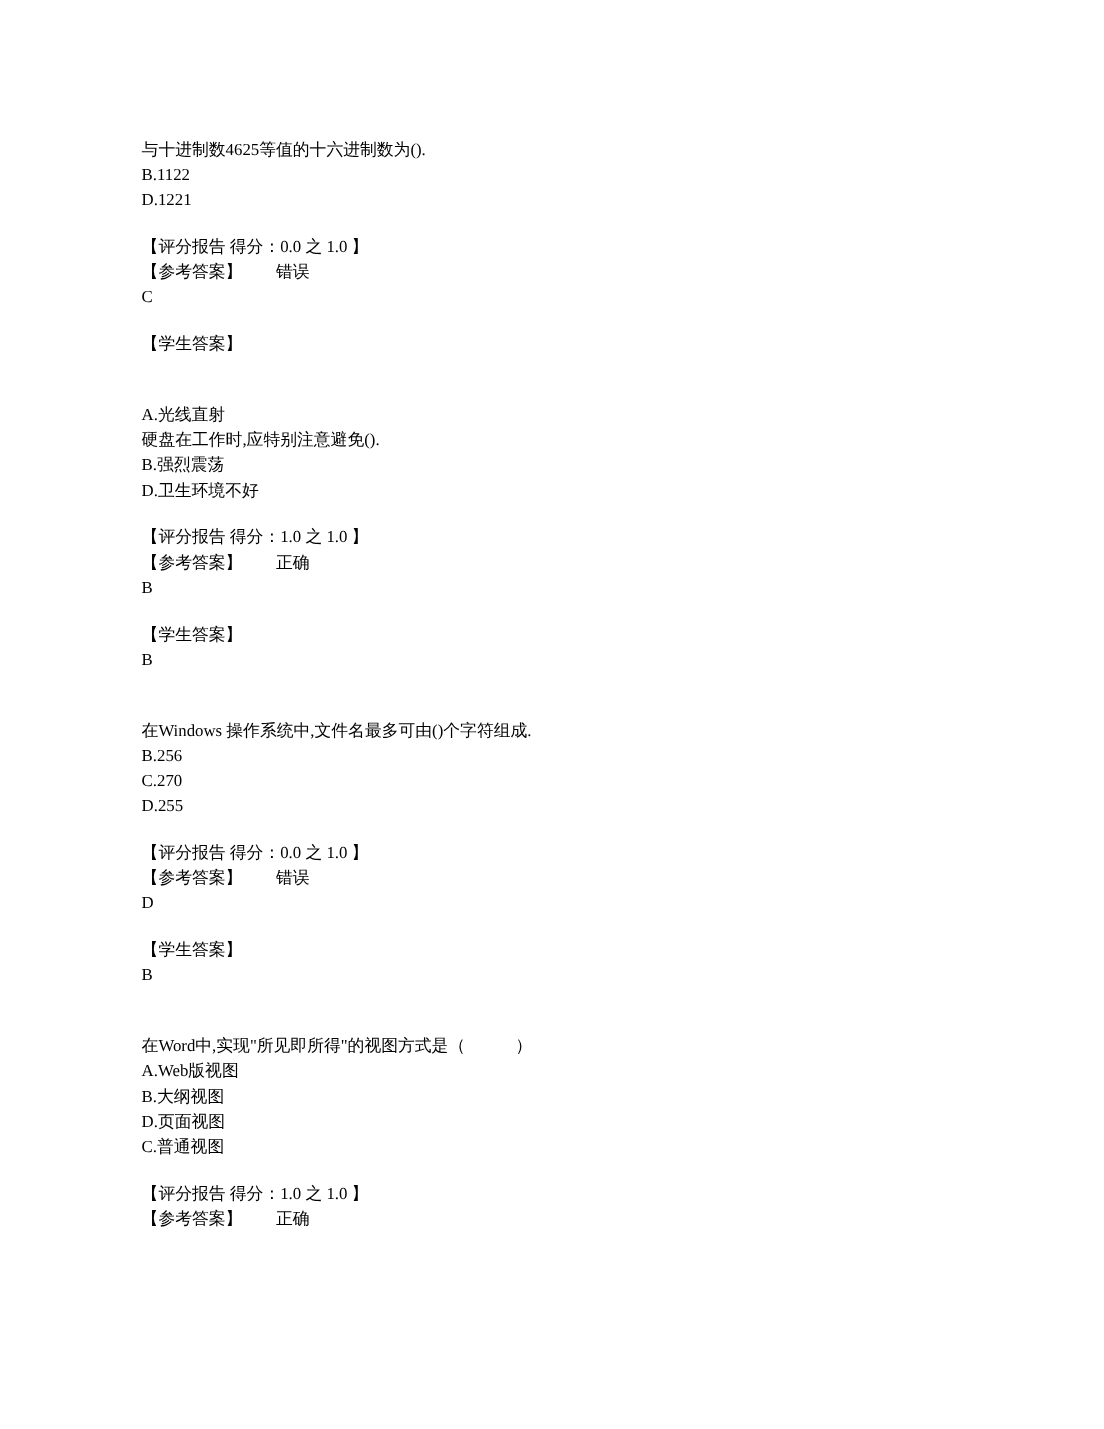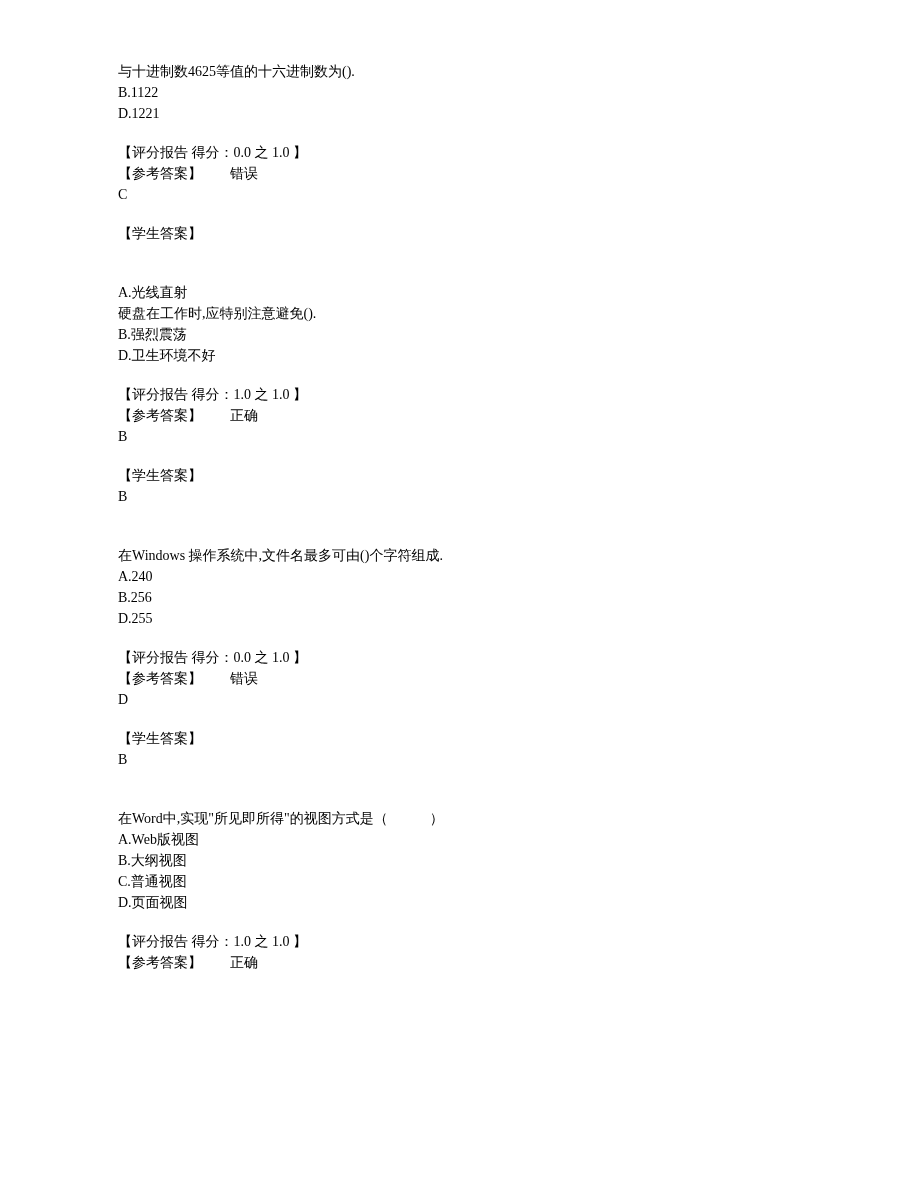--- a/index.html
+++ b/index.html
@@ -7,21 +7,21 @@
       margin: 0;
       padding: 0;
       font-family: SimSun, "宋体", serif;
       font-size: 14px;
       color: #000000;
       line-height: 1.5;
     }
     .page {
       width: 737px;
       min-height: 1191px;
-      padding: 61px 118px 0 118px;
+      padding: 115px 118px 0 118px;
       box-sizing: border-box;
     }
     .question-block {
       margin-bottom: 38px;
     }
     .q-line {
       white-space: pre-wrap;
     }
     .section-spacer {
       height: 18px;
@@ -53,36 +53,36 @@
     <div class="q-line">【评分报告 得分：1.0 之 1.0 】</div>
     <div class="q-line"><span>【参考答案】</span>　　<span>正确</span></div>
     <div class="q-line">B</div>
     <div class="section-spacer"></div>
     <div class="q-line">【学生答案】</div>
     <div class="q-line">B</div>
   </div>
 
   <div class="question-block">
     <div class="q-line">在Windows 操作系统中,文件名最多可由()个字符组成.</div>
-    <div class="q-line">A.240</div>
     <div class="q-line">B.256</div>
+    <div class="q-line">C.270</div>
     <div class="q-line">D.255</div>
     <div class="section-spacer"></div>
     <div class="q-line">【评分报告 得分：0.0 之 1.0 】</div>
     <div class="q-line"><span>【参考答案】</span>　　<span>错误</span></div>
     <div class="q-line">D</div>
     <div class="section-spacer"></div>
     <div class="q-line">【学生答案】</div>
     <div class="q-line">B</div>
   </div>
 
   <div class="question-block">
     <div class="q-line">在Word中,实现"所见即所得"的视图方式是（　　　）</div>
     <div class="q-line">A.Web版视图</div>
     <div class="q-line">B.大纲视图</div>
+    <div class="q-line">D.页面视图</div>
     <div class="q-line">C.普通视图</div>
-    <div class="q-line">D.页面视图</div>
     <div class="section-spacer"></div>
     <div class="q-line">【评分报告 得分：1.0 之 1.0 】</div>
     <div class="q-line"><span>【参考答案】</span>　　<span>正确</span></div>
   </div>
 
 </div>
 
 </body></html>

